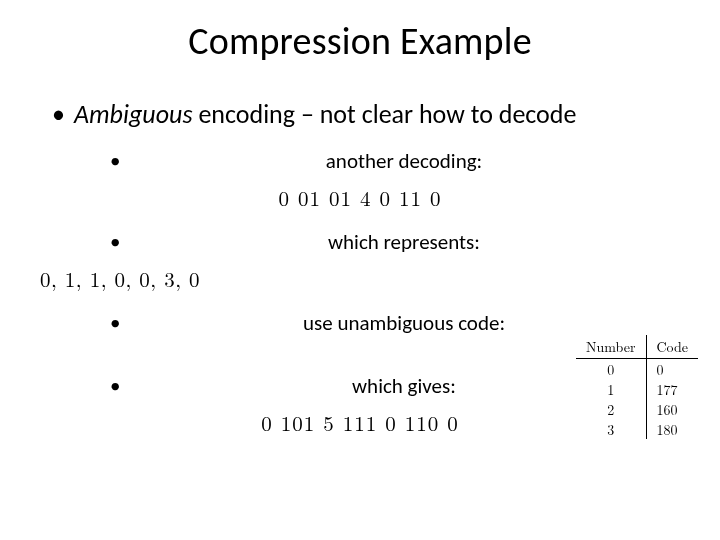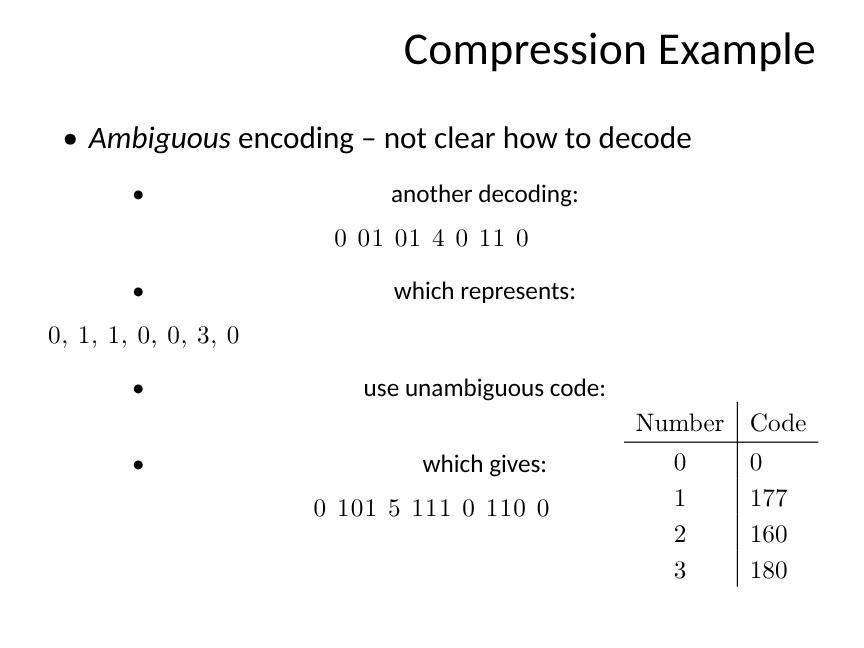--- a/index.html
+++ b/index.html
@@ -12,21 +12,21 @@
     position: relative;
     overflow: hidden;
   }
   .slide {
     width: 100%;
     height: 100%;
     padding: 18px 40px 20px 40px;
     position: relative;
   }
   .title {
-    text-align: right;
+    text-align: center;
     font-size: 38px;
     font-weight: 400;
     margin-bottom: 34px;
     letter-spacing: 0.2px;
   }
   .bullet-l1 {
     font-size: 26px;
     line-height: 1.25;
     margin-left: 12px;
     margin-bottom: 18px;
@@ -64,24 +64,24 @@
   }
   .math-line-wide {
     font-family: "Latin Modern Roman", "Computer Modern", Georgia, serif;
     font-size: 21px;
     text-align: center;
     margin: 4px 0 18px 0;
     letter-spacing: 1px;
   }
   .code-table {
     position: absolute;
-    right: 38px;
+    right: 22px;
     top: 335px;
     font-family: "Latin Modern Roman", "Computer Modern", Georgia, serif;
-    font-size: 21px;
+    font-size: 14px;
     border-collapse: collapse;
   }
   .code-table th {
     font-weight: 400;
     padding: 1px 10px 2px 10px;
     text-align: left;
     border-bottom: 1px solid #000;
   }
   .code-table th:first-child {
     border-right: 1px solid #000;

